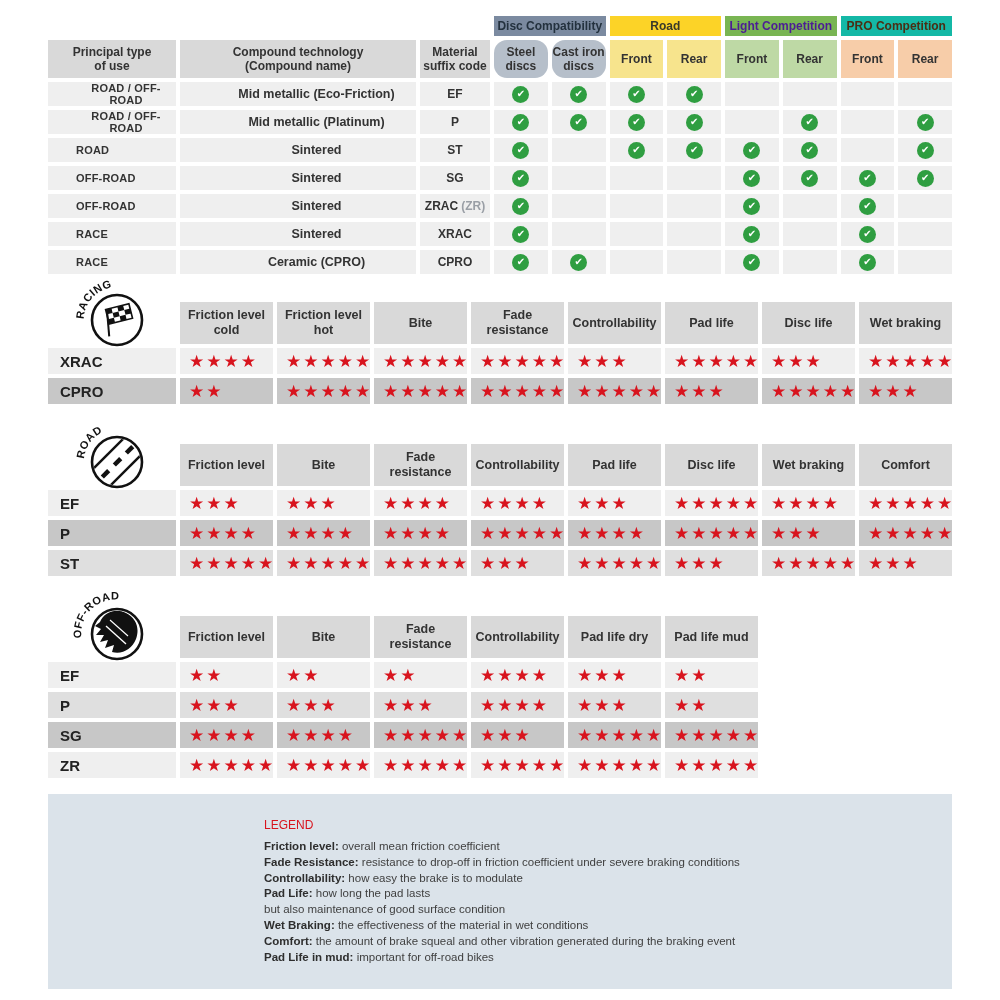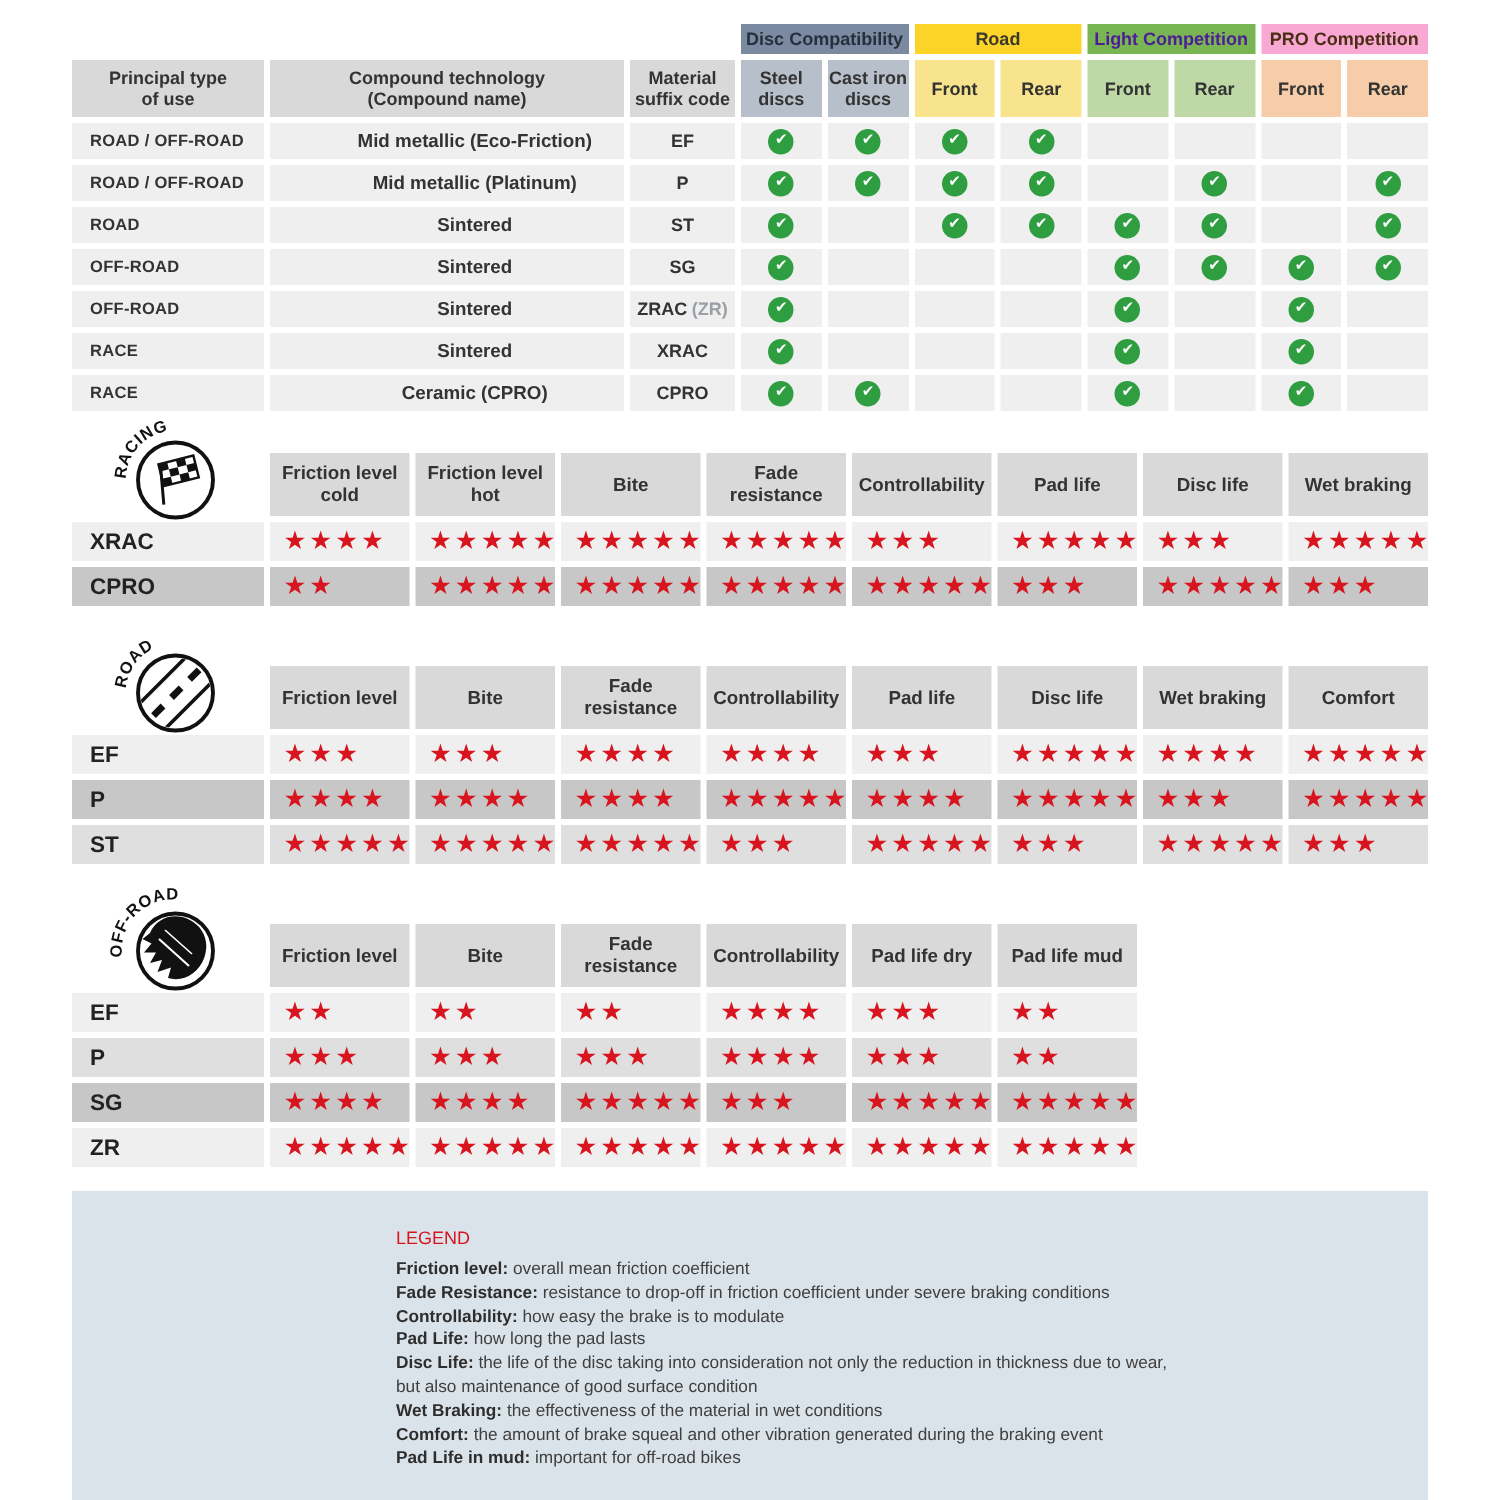--- a/index.html
+++ b/index.html
@@ -17,31 +17,31 @@
     grid-template-columns:128px 236px 70px repeat(8,1fr);
     grid-template-rows:20px 38px repeat(7,24px);
     gap:4px;
   }
   .compat-grid > div{display:flex;align-items:center;justify-content:center;text-align:center;}
   .spacer{background:transparent;}
   .group-hd{font-size:12px;font-weight:bold;color:#23313e;}
   .g-disc{background:#7b8aa0;}
   .g-road{background:#fcd327;color:#3a3a2a;}
   .g-light{background:#79b553;color:#4c1d95;}
-  .g-pro{background:#f9a8d4;color:#4a2e14;}
+  .g-pro{background:#14b8a6;color:#4a2e14;}
   .col-hd{
     background:#d9d9d9;font-size:12px;font-weight:bold;line-height:1.2;
     white-space:pre-line;color:#333;
   }
-  .sub-disc{background:#b6bfca;}
+  .sub-disc{background:#b6bfca;border-radius:13px;}
   .sub-road{background:#f7e48d;}
   .sub-light{background:#bed9a5;}
   .sub-pro{background:#f7cda9;}
   .cell{background:#efefef;font-weight:bold;}
-  .use-cell{font-size:11px;justify-content:flex-start !important;padding-left:12px;letter-spacing:.2px;}
+  .use-cell{font-size:11px;justify-content:flex-start !important;padding-left:28px;letter-spacing:.2px;}
   .compound-cell{font-size:12.5px;padding-left:37px;}
   .code-cell{font-size:12px;}
   .code-suffix{color:#9a9fa6;font-weight:bold;margin-left:3px;}
   .check-icon{
     width:17px;height:17px;border-radius:50%;
     background:#2f9e41;color:#fff;
     display:flex;align-items:center;justify-content:center;
     font-size:10px;font-weight:bold;line-height:1;
   }
 
@@ -414,21 +414,20 @@
       </div>
   </div>
 
   <div class="legend-panel">
     <div class="legend-title">LEGEND</div>
     <div>
         <div class="legend-line"><span class="lg-term">Friction level: </span><span>overall mean friction coefficient</span></div>
         <div class="legend-line"><span class="lg-term">Fade Resistance: </span><span>resistance to drop-off in friction coefficient under severe braking conditions</span></div>
         <div class="legend-line"><span class="lg-term">Controllability: </span><span>how easy the brake is to modulate</span></div>
         <div class="legend-line"><span class="lg-term">Pad Life: </span><span>how long the pad lasts</span></div>
-        <div class="legend-line"><span class="lg-term">Disc Life: </span><span>the life of the disc taking into consideration not only the reduction in thickness due to wear,</span></div>
         <div class="legend-line"><span>but also maintenance of good surface condition</span></div>
         <div class="legend-line"><span class="lg-term">Wet Braking: </span><span>the effectiveness of the material in wet conditions</span></div>
         <div class="legend-line"><span class="lg-term">Comfort: </span><span>the amount of brake squeal and other vibration generated during the braking event</span></div>
         <div class="legend-line"><span class="lg-term">Pad Life in mud: </span><span>important for off-road bikes</span></div>
       </div>
   </div>
 
 </div>
 
 </body></html>

